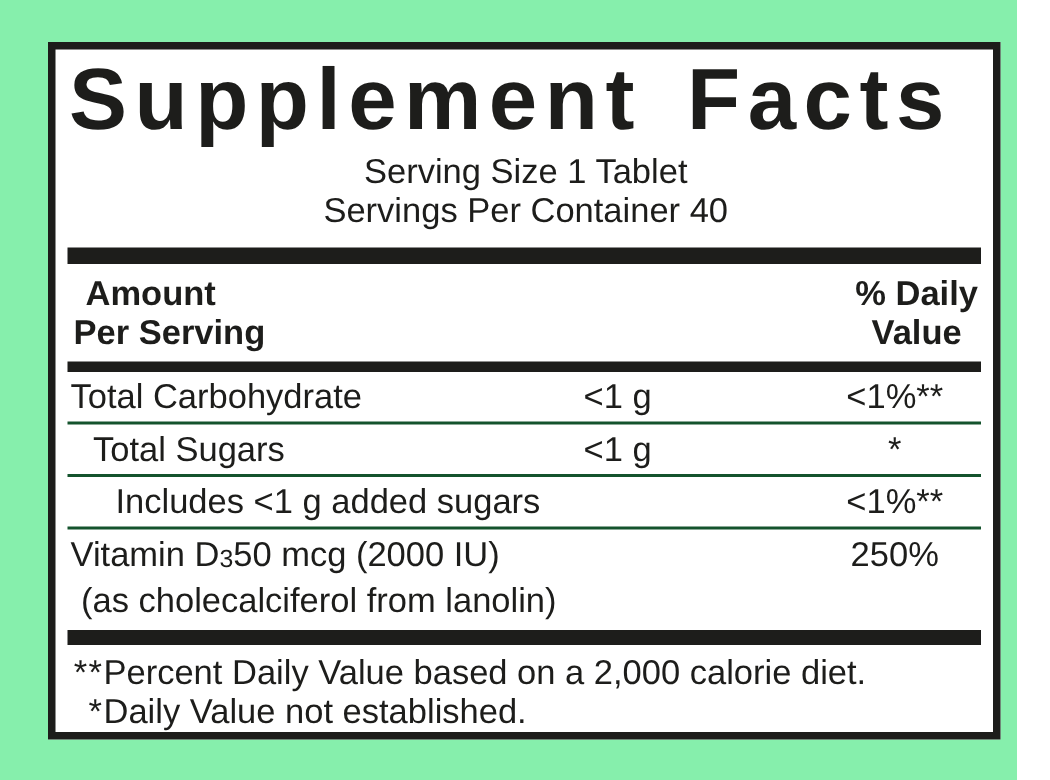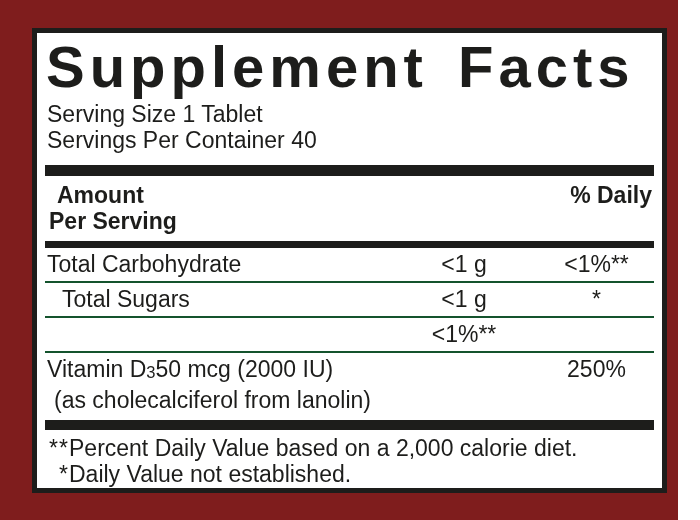--- a/index.html
+++ b/index.html
@@ -9,21 +9,21 @@
     width: 700px;
     height: 520px;
     font-family: "Liberation Sans", sans-serif;
     color: #1d1d1b;
     -webkit-font-smoothing: antialiased;
   }
   .stage {
     position: relative;
     width: 678px;
     height: 520px;
-    background: #7f1d1d;
+    background: #86efac;
     overflow: hidden;
   }
   .label-box {
     position: absolute;
     left: 32px;
     top: 28px;
     width: 635px;
     height: 465px;
     box-sizing: border-box;
     border: 5px solid #1d1d1b;
@@ -36,20 +36,21 @@
     letter-spacing: 5px;
     word-spacing: 9px;
     line-height: 1.04;
     margin: 0 0 4px 1px;
     white-space: nowrap;
   }
   .serving-line {
     font-size: 23px;
     line-height: 26px;
     margin-left: 2px;
+    text-align: center;
   }
   .bar {
     background: #1d1d1b;
     width: 100%;
   }
   .bar-top { height: 11px; margin-top: 12px; }
   .bar-mid { height: 7px; margin-top: 7px; }
   .bar-bottom { height: 10px; margin-top: 4px; }
   .col-header {
     display: flex;
@@ -65,21 +66,21 @@
   .nutrient-row {
     display: grid;
     grid-template-columns: 1fr 150px 115px;
     font-size: 23px;
     line-height: 31px;
     border-bottom: 2px solid #14532d;
     padding: 1px 0;
     align-items: baseline;
   }
   .nutrient-row .label { padding-left: 2px; white-space: nowrap; }
-  .nutrient-row .amount { text-align: center; white-space: nowrap; }
+  .nutrient-row .amount { text-align: left; white-space: nowrap; }
   .nutrient-row .dv { text-align: center; white-space: nowrap; }
   .indent-1 .label { padding-left: 17px; }
   .indent-2 .label { padding-left: 32px; }
   .vitamin-row {
     font-size: 23px;
     line-height: 31px;
     padding: 1px 0 2px 0;
   }
   .vitamin-row .top-line {
     display: grid;
@@ -128,38 +129,40 @@
 
     <div class="bar bar-top"></div>
 
     <div class="col-header">
       <div class="hdr-left">
         <div class="line1">Amount</div>
         <div class="line2">Per Serving</div>
       </div>
       <div class="hdr-right">
         <div>% Daily</div>
+        <div>Value</div>
       </div>
     </div>
 
     <div class="bar bar-mid"></div>
 
     <div class="nutrient-row">
       <span class="label">Total Carbohydrate</span>
       <span class="amount">&lt;1 g</span>
       <span class="dv">&lt;1%**</span>
     </div>
 
     <div class="nutrient-row indent-1">
       <span class="label">Total Sugars</span>
       <span class="amount">&lt;1 g</span>
       <span class="dv">*</span>
     </div>
 
     <div class="nutrient-row indent-2">
+      <span class="label">Includes &lt;1 g added sugars</span>
       <span class="amount"></span>
       <span class="dv">&lt;1%**</span>
     </div>
 
     <div class="vitamin-row">
       <div class="top-line">
         <span class="label"><span>Vitamin D</span><span class="subscript">3</span></span>
         <span class="amount">50 mcg (2000 IU)</span>
         <span class="dv">250%</span>
       </div>

